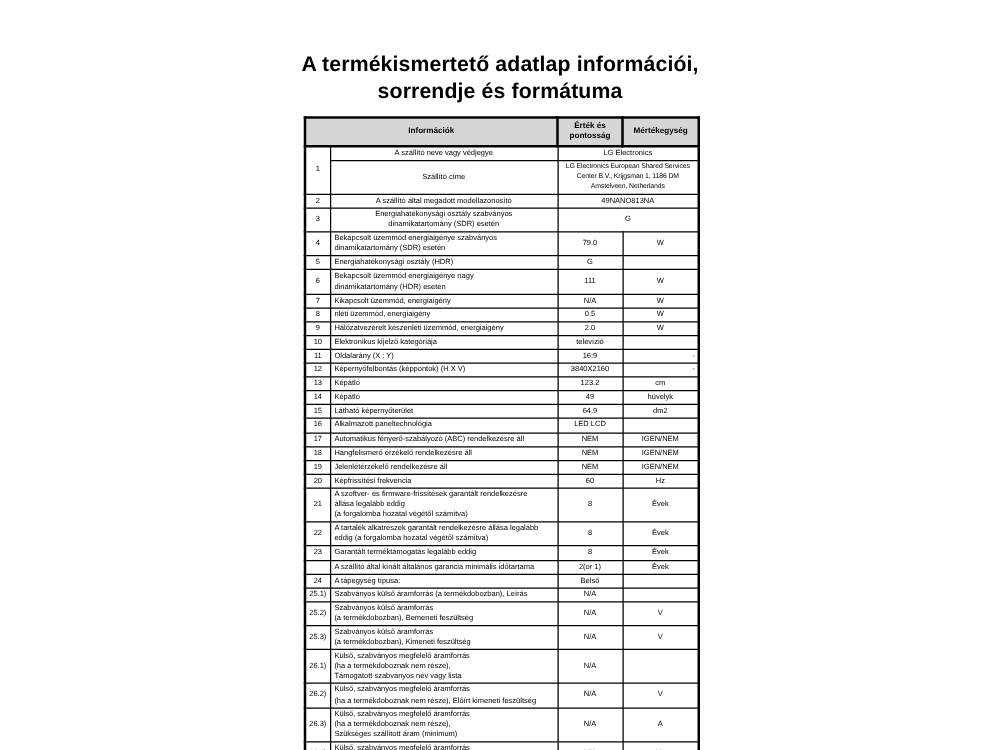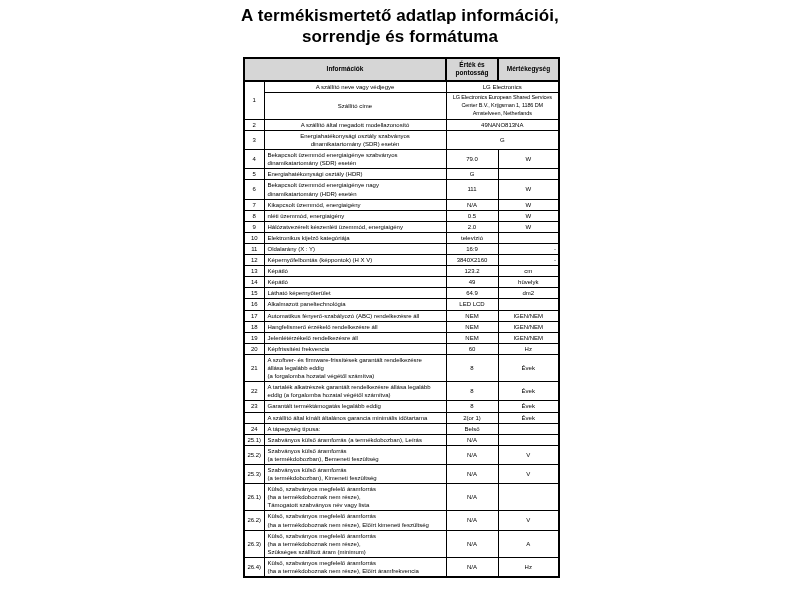--- a/index.html
+++ b/index.html
@@ -1,21 +1,21 @@
 <!DOCTYPE html>
 <html><head>
 <meta charset="utf-8">
 <style>
   html,body{margin:0;padding:0;}
   body{
     width:800px;height:600px;background:#ffffff;
     font-family:"Liberation Sans", sans-serif;color:#000;
     position:relative;overflow:hidden;
   }
-  .page{position:absolute;inset:0;}
+  .page{position:absolute;inset:0;margin-top:36px;}
   .title{
     position:absolute;top:5px;left:0;width:100%;
     text-align:center;font-size:17px;font-weight:bold;line-height:1.25;
     white-space:pre-line;margin:0;letter-spacing:0.1px;
   }
   table.fiche{
     position:absolute;left:243px;top:57px;width:315px;
     border-collapse:collapse;table-layout:fixed;
     border:2px solid #000;
   }

